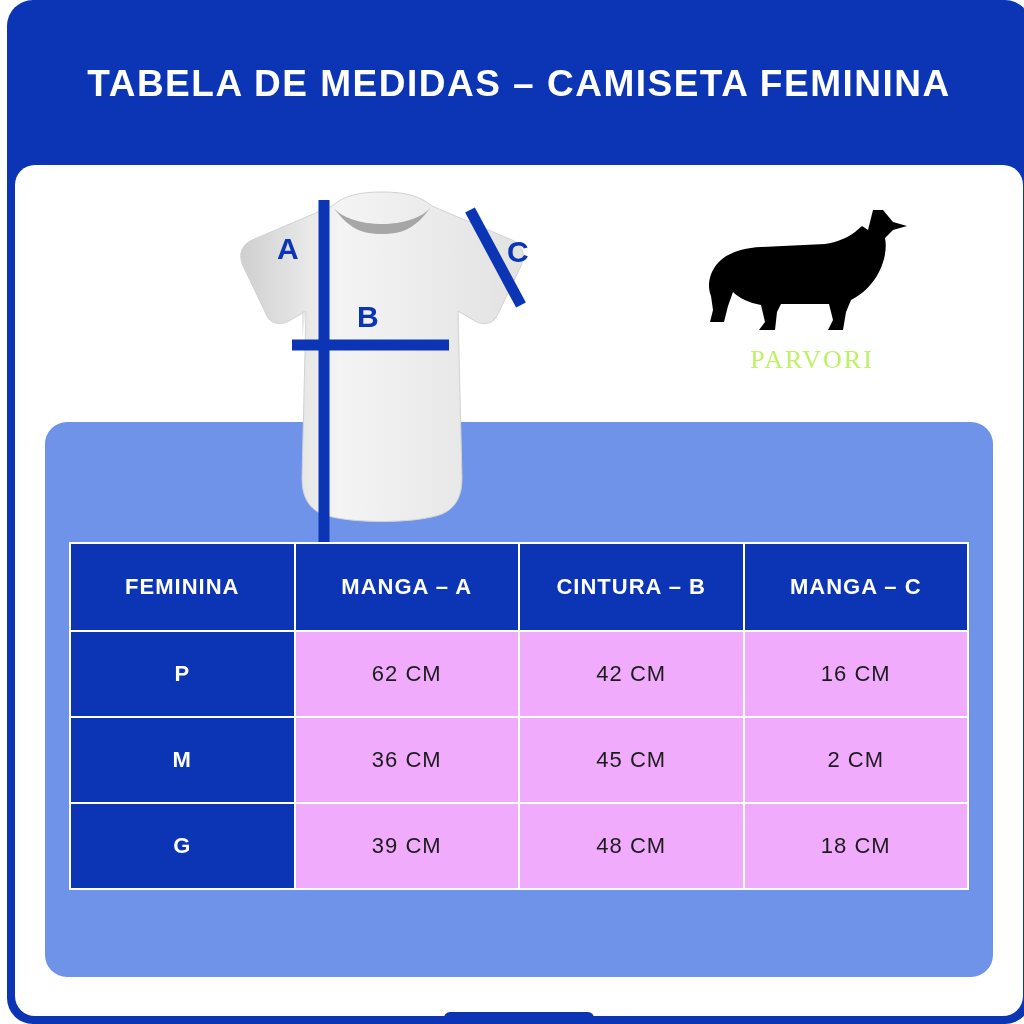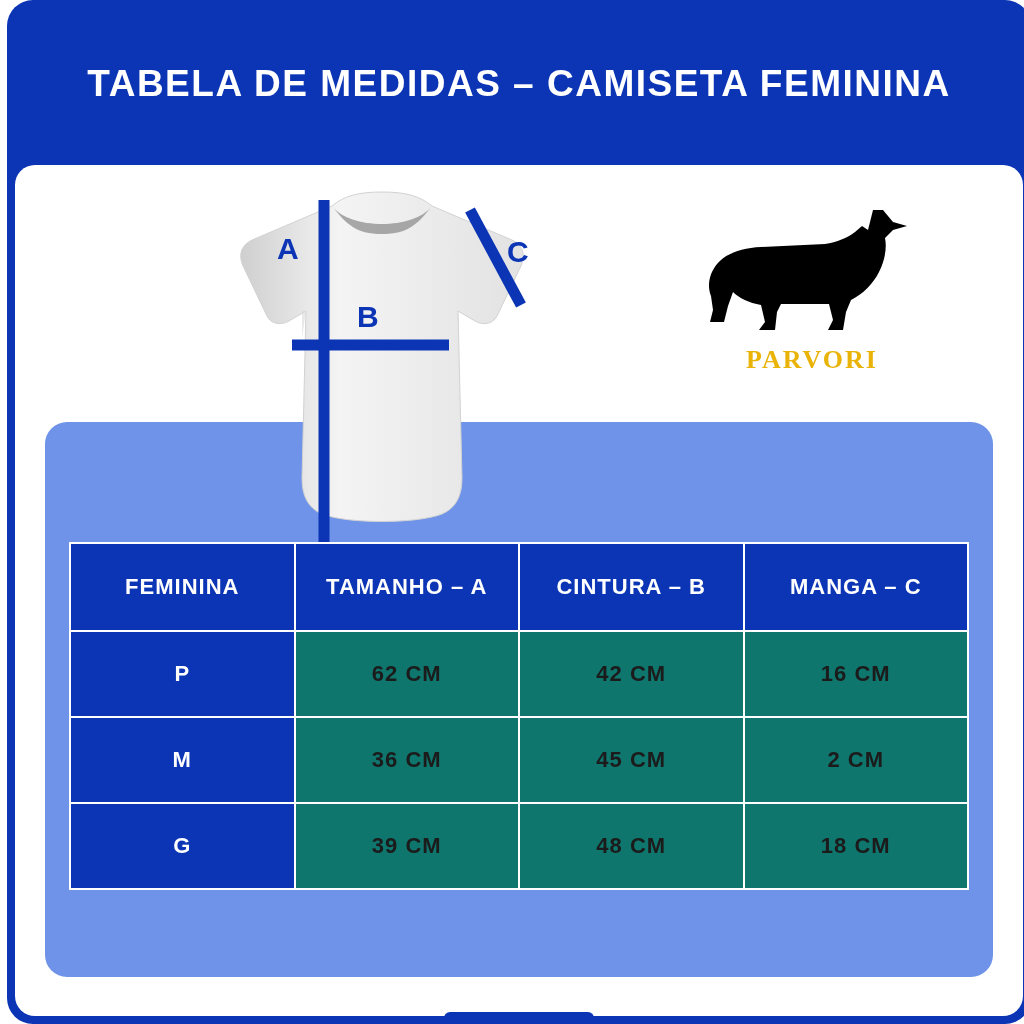--- a/index.html
+++ b/index.html
@@ -92,23 +92,22 @@
     position: absolute;
     left: 655px;
     top: 200px;
     width: 300px;
     text-align: center;
   }
   .brand-name {
     font-family: "Liberation Serif", serif;
     font-size: 26px;
     letter-spacing: 2px;
-    color: #eab308;
+    color: #bef264;
     margin-top: 6px;
-    font-weight: bold;
   }
 
   
   table.size-table {
     position: absolute;
     left: 62px;
     top: 542px;
     width: 900px;
     border-collapse: collapse;
     table-layout: fixed;
@@ -127,23 +126,23 @@
     font-weight: bold;
     height: 84px;
   }
   table.size-table td.size-cell {
     background: #0b35b5;
     color: #ffffff;
     font-weight: bold;
     width: 222px;
   }
   table.size-table td.val-cell {
-    background: #0f766e;
+    background: #f0abfc;
     color: #1b1b1b;
-    font-weight: bold;
+    font-weight: normal;
   }
 
   .bottom-nub {
     position: absolute;
     left: 50%;
     transform: translateX(-50%);
     bottom: 0;
     width: 150px;
     height: 12px;
     background: #0b35b5;
@@ -206,21 +205,21 @@
         L132 104 L136 120 L131 130 L146 130 L149 112 L154 100 C166 94 176 84 182 72
         C188 60 190 48 188 38 L196 30 L210 26 L196 22 L186 10 Z"></path>
     </svg>
     <div class="brand-name">PARVORI</div>
   </div>
 
   <table class="size-table">
     <thead>
       <tr>
         <th>FEMININA</th>
-        <th>TAMANHO – A</th>
+        <th>MANGA – A</th>
         <th>CINTURA – B</th>
         <th>MANGA – C</th>
       </tr>
     </thead>
     <tbody>
       <tr>
         <td class="size-cell">P</td>
         <td class="val-cell">62 CM</td>
         <td class="val-cell">42 CM</td>
         <td class="val-cell">16 CM</td>

